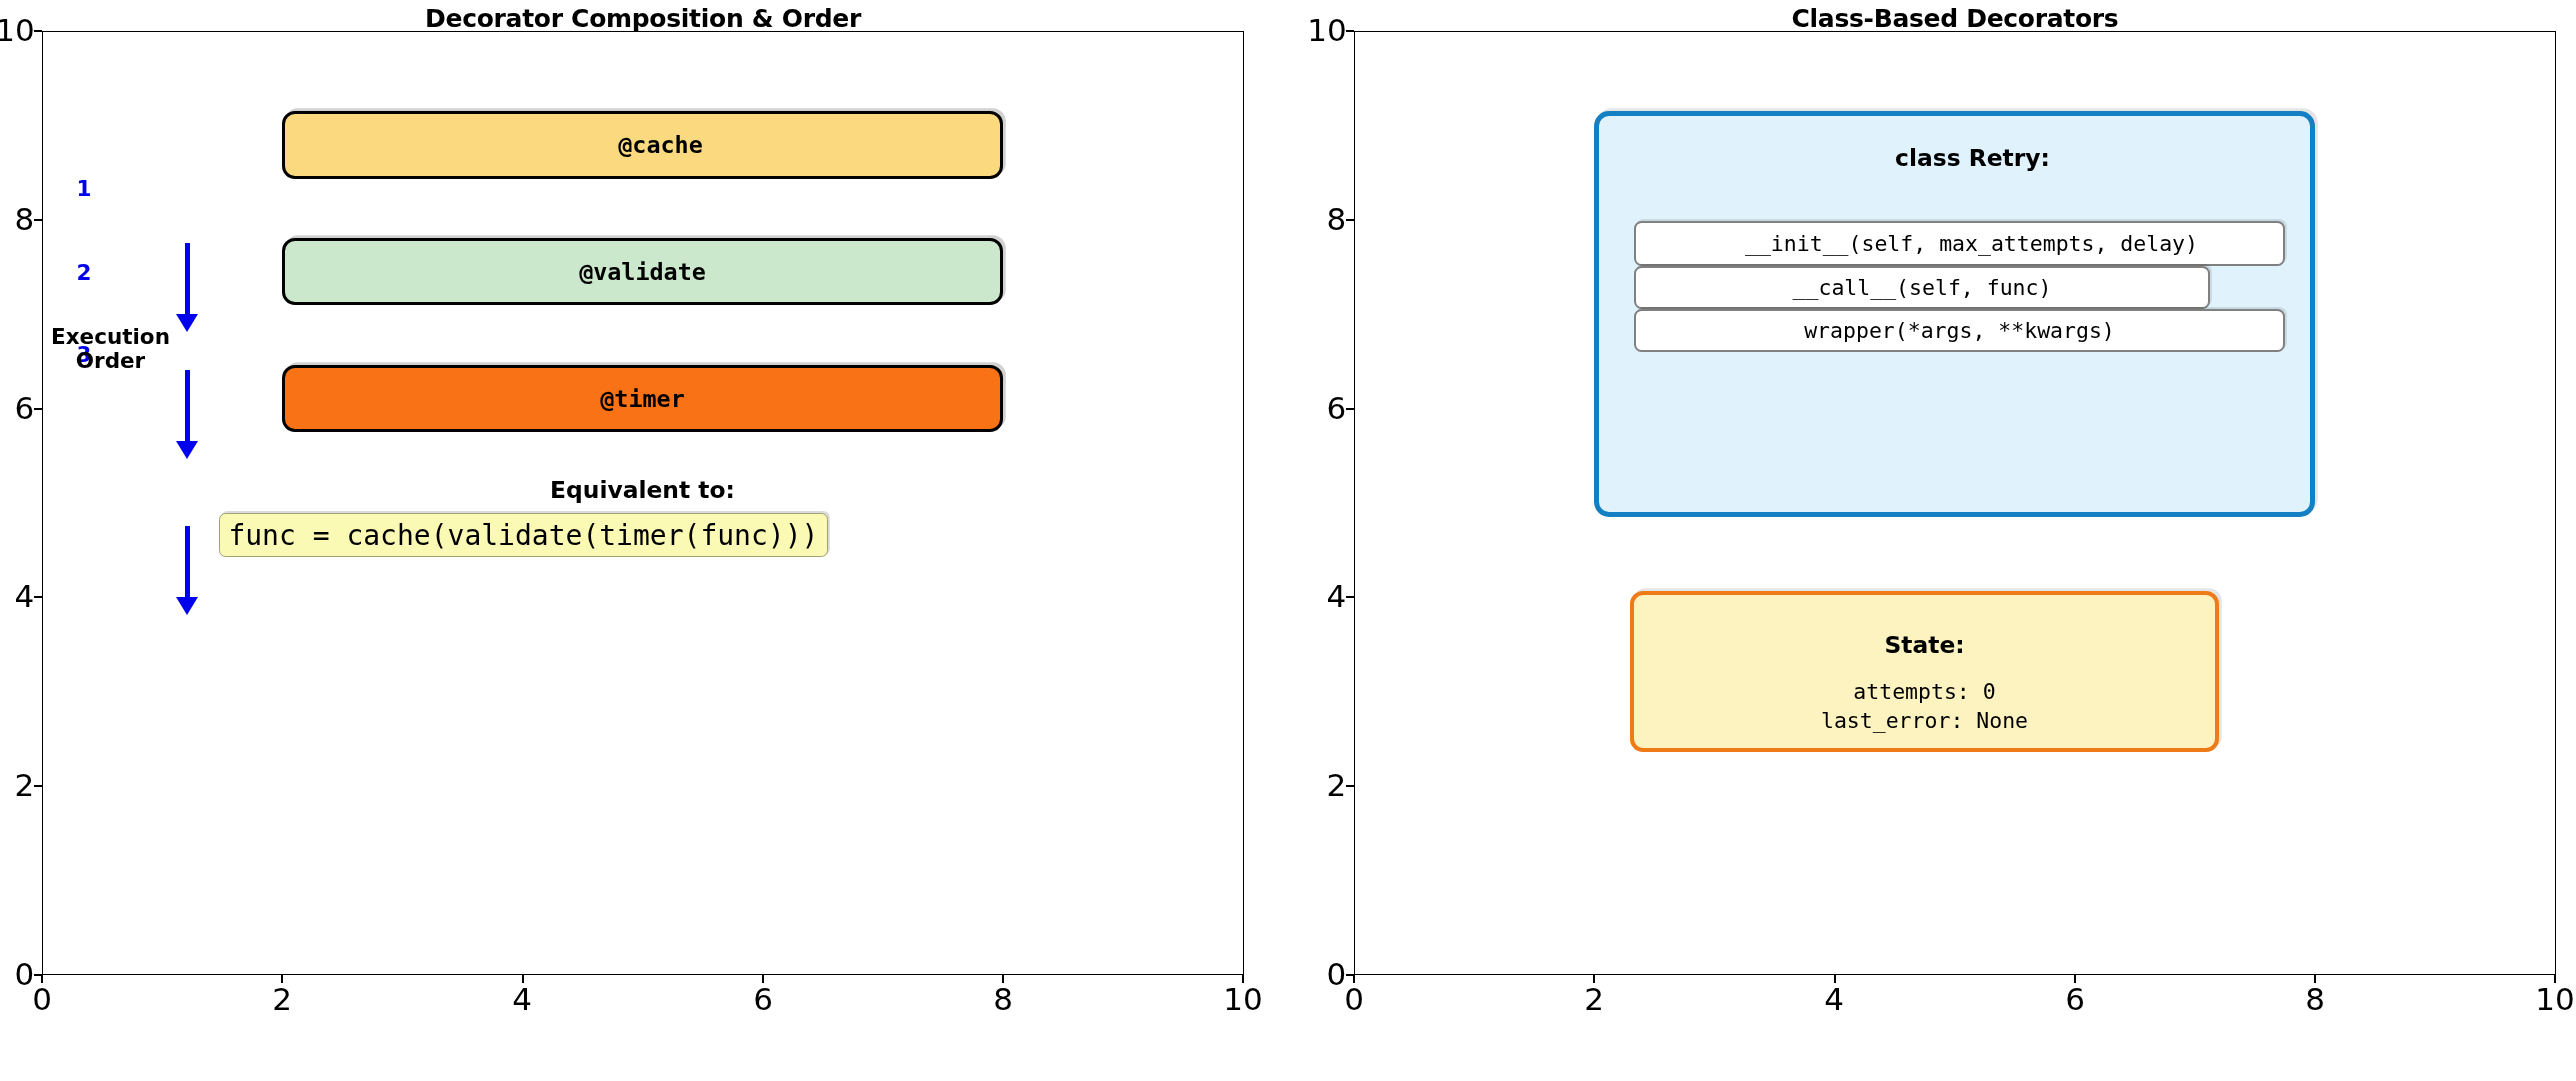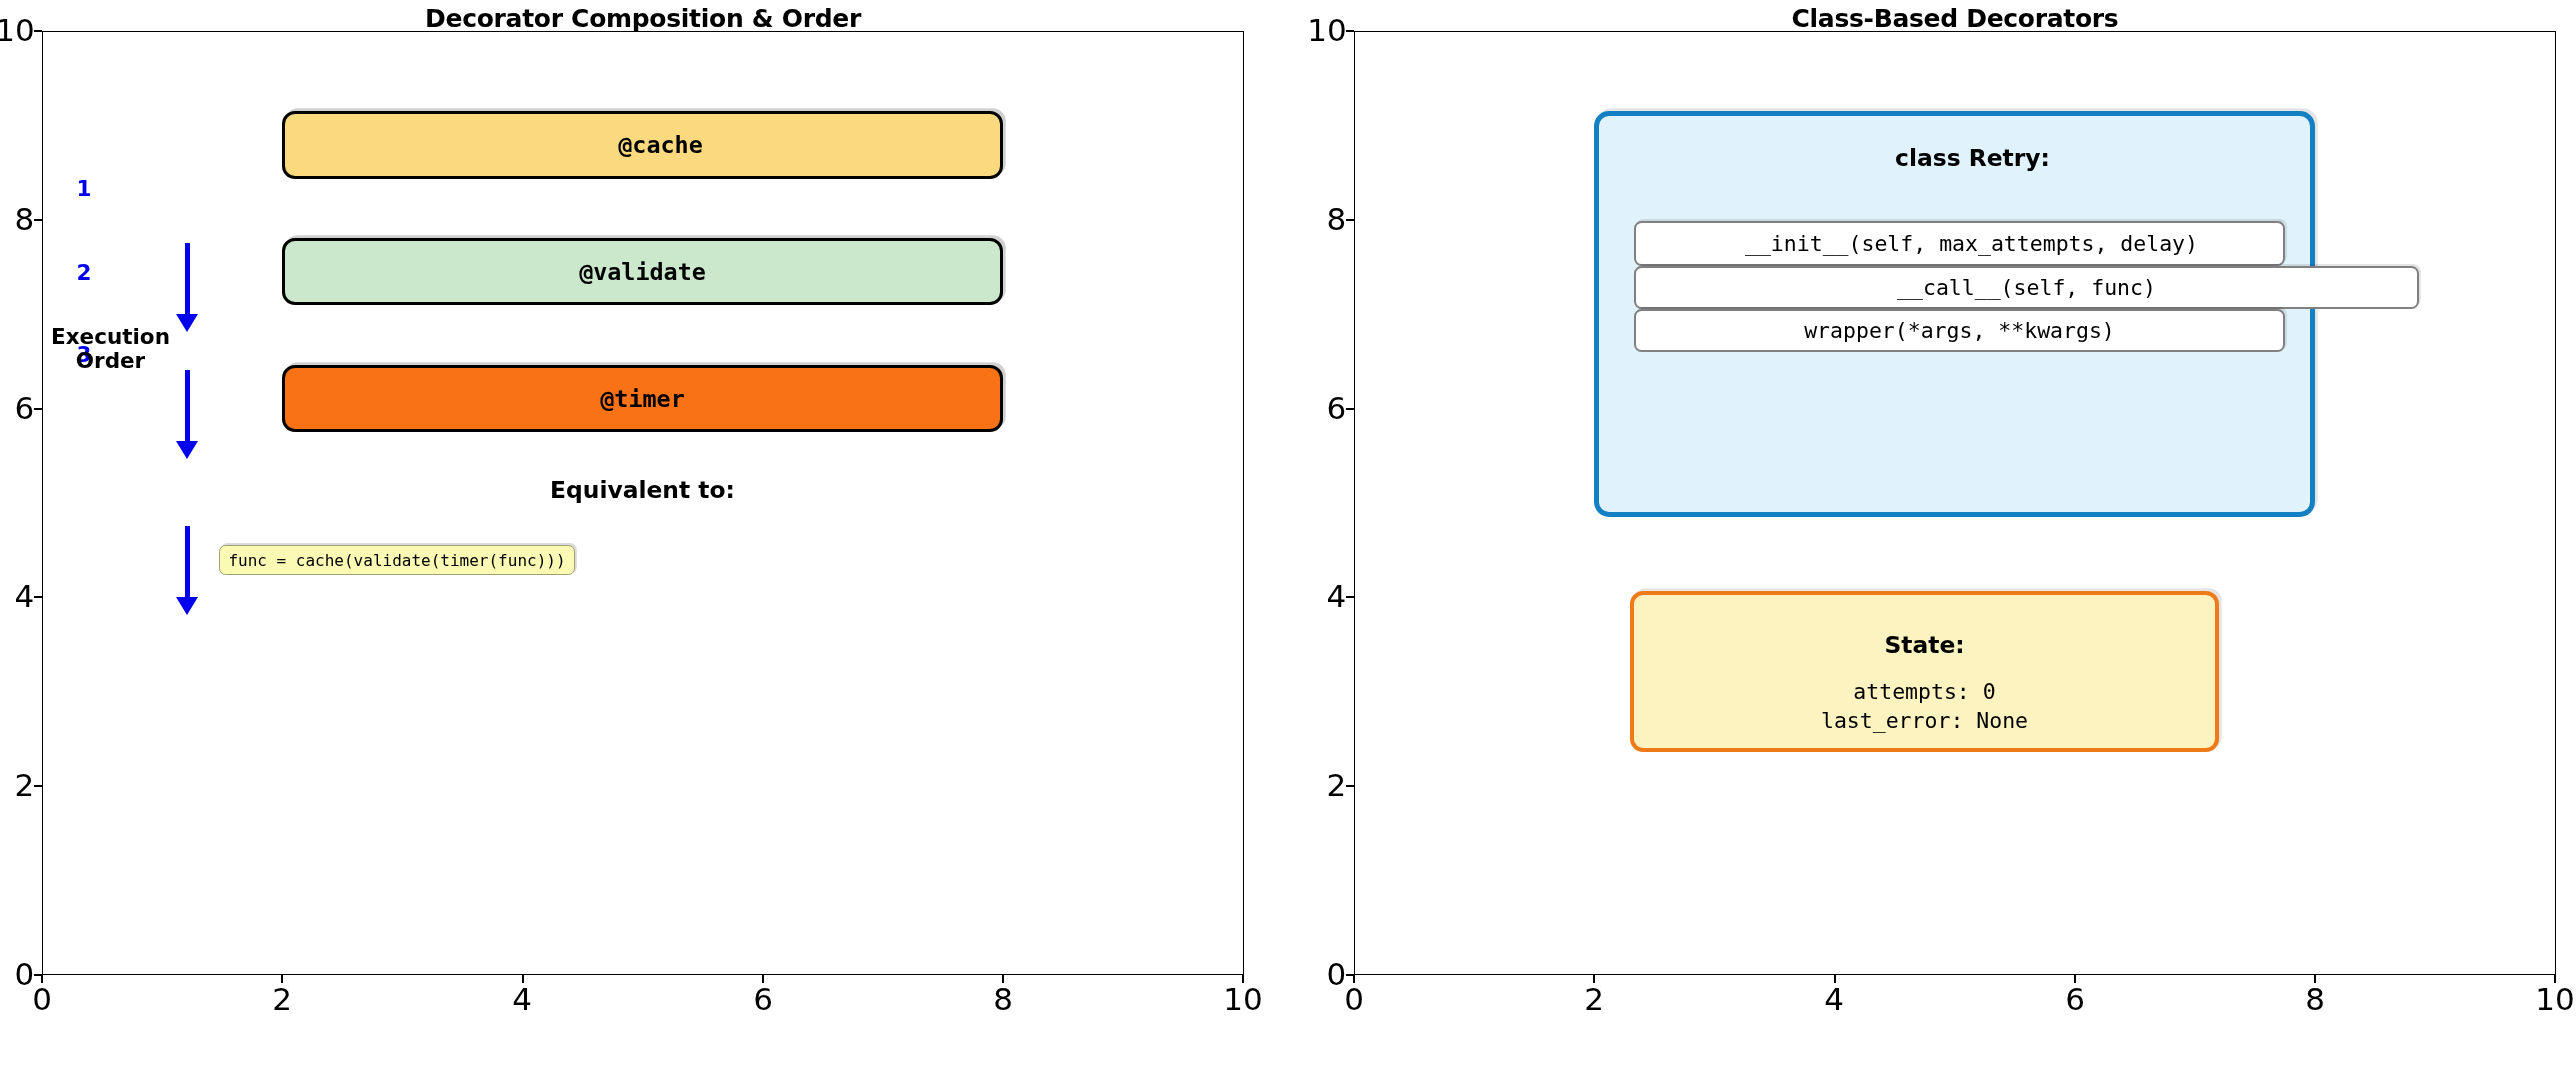--- a/index.html
+++ b/index.html
@@ -37,22 +37,22 @@
              text-align:center;line-height:1;}
 
   .exec-label{position:absolute;font-weight:bold;font-size:21.5px;color:#000;
               text-align:center;line-height:1.1;white-space:pre;}
 
   .equiv-title{position:absolute;font-weight:bold;font-size:23.4px;color:#000;
                text-align:center;white-space:nowrap;}
   .equiv-code{position:absolute;box-sizing:border-box;
               background:#FAFAB4;border:1.4px solid #A0A070;border-radius:6.5px;
               font-family:"DejaVu Sans Mono","Liberation Mono",monospace;
-              font-size:16px;color:#000;padding:4.7px 8.4px;white-space:nowrap;
-              box-shadow:1.9px -1.9px 0 rgba(0,0,0,0.14);margin-top:32px;}
+              font-size:28px;color:#000;padding:4.7px 8.4px;white-space:nowrap;
+              box-shadow:1.9px -1.9px 0 rgba(0,0,0,0.14);}
 
   
   .classbox{position:absolute;box-sizing:border-box;border:5.6px solid #1380C4;
             border-radius:15px;background:#E0F2FC;
             box-shadow:2.8px -2.8px 0 rgba(0,0,0,0.10);}
   .class-title{position:absolute;left:0;right:0;text-align:center;
                font-weight:bold;font-size:23.4px;color:#000;white-space:nowrap;}
   .methodbox{position:absolute;box-sizing:border-box;border:2.8px solid #808080;
              border-radius:7.5px;background:#FFFFFF;
              display:flex;align-items:center;justify-content:center;
@@ -165,21 +165,21 @@
     <div class="tickmark-x" style="left:1002px;top:975px;"></div>
     <div class="xtick" style="left:1215px;top:984px;width:56px;">10</div>
     <div class="tickmark-x" style="left:1242px;top:975px;"></div>
 
     <div class="classbox" style="left:282px;top:111px;width:721px;height:406px;">
       <div class="class-title" style="top:28px;margin-left:36px;">class Retry:</div>
 
       <div class="methodbox" style="left:35px;top:105px;width:651px;height:45px;padding-left:24px;">
         <span>__init__(self, max_attempts, delay)</span>
       </div>
-      <div class="methodbox" style="left:35px;top:150px;width:785px;height:43px;">
+      <div class="methodbox" style="left:35px;top:150px;width:576px;height:43px;">
         <span>__call__(self, func)</span>
       </div>
       <div class="methodbox" style="left:35px;top:193px;width:651px;height:43px;">
         <span>wrapper(*args, **kwargs)</span>
       </div>
     </div>
 
     <div class="statebox" style="left:318px;top:591px;width:589px;height:161px;">
       <div class="state-title" style="top:36px;">State:</div>
       <div class="state-lines" style="top:82px;">attempts: 0

